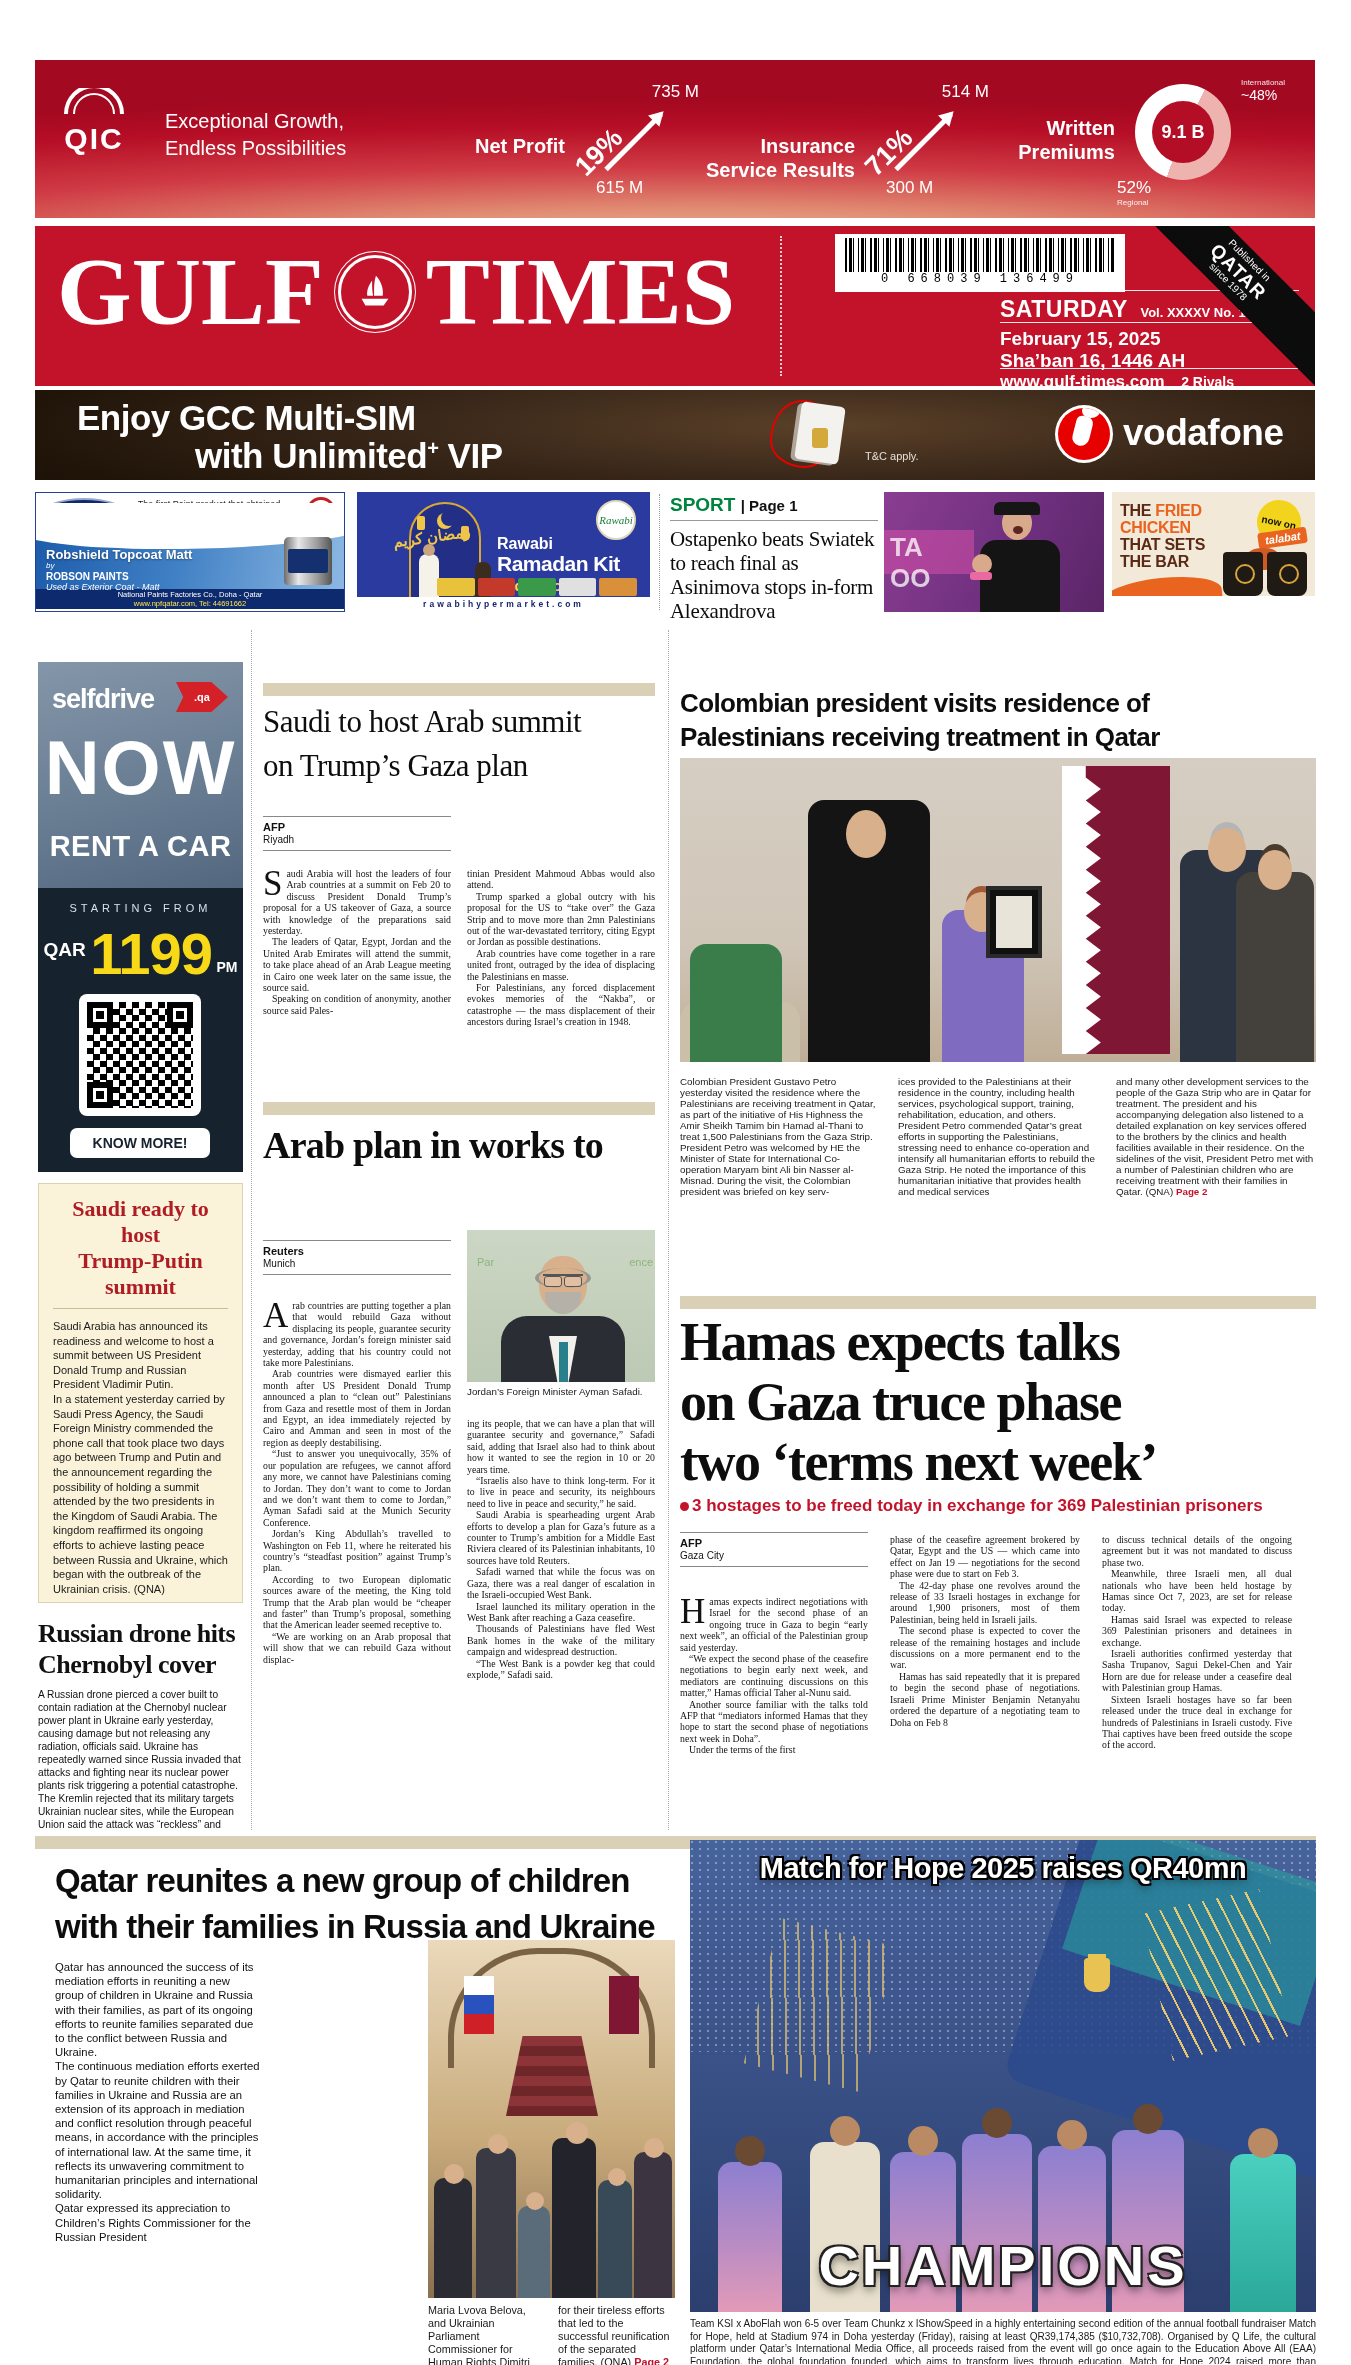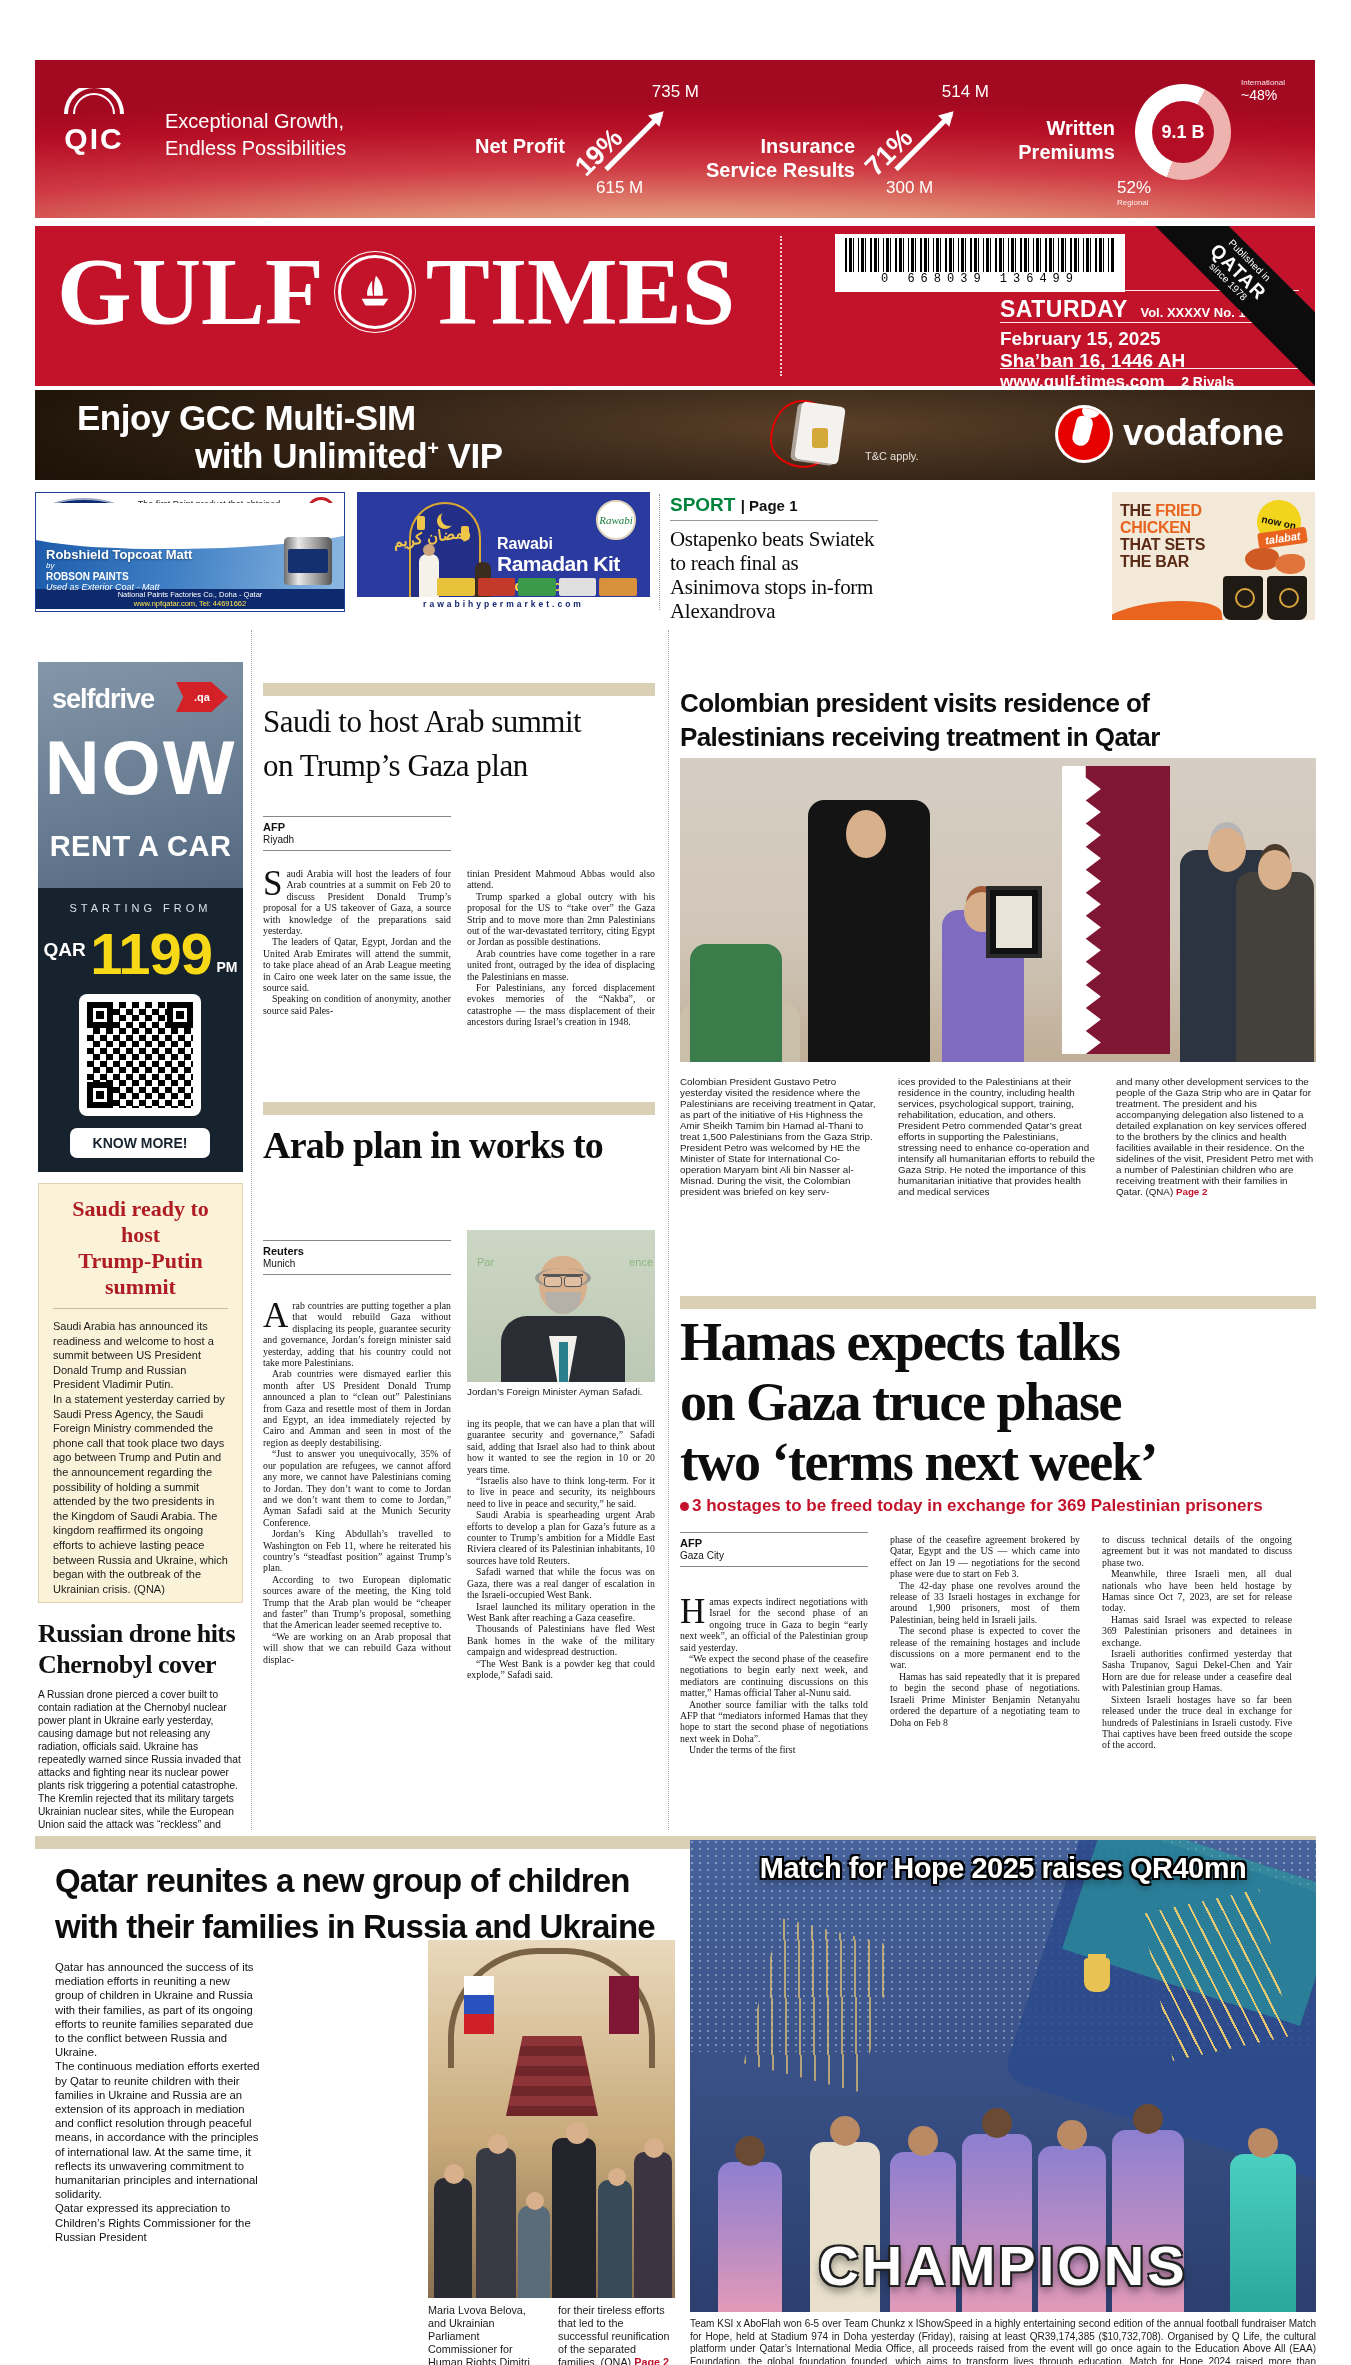--- a/index.html
+++ b/index.html
@@ -120,21 +120,21 @@
   #tennis{left:884px;top:492px;width:220px;height:120px;position:absolute;overflow:hidden;background:linear-gradient(115deg,#8a3d92 0%,#6d2f7d 60%,#5a2566 100%)}
   #tennis .band{position:absolute;left:0;top:38px;width:90px;height:44px;background:rgba(214,80,170,.55)}
   #tennis .sig{position:absolute;left:6px;top:40px;font-size:26px;font-weight:bold;color:rgba(255,255,255,.75)}
   .t-head{position:absolute;left:118px;top:14px;width:30px;height:34px;border-radius:50%;background:#d9a98c}
   .t-visor{position:absolute;left:110px;top:10px;width:46px;height:13px;background:#161616;border-radius:6px 6px 2px 2px}
   .t-mouth{position:absolute;left:129px;top:34px;width:10px;height:8px;border-radius:50%;background:#5d2520}
   .t-body{position:absolute;left:96px;top:48px;width:80px;height:72px;background:#141414;border-radius:16px 16px 0 0}
   .t-fist{position:absolute;left:88px;top:62px;width:20px;height:20px;border-radius:50%;background:#d9a98c}
   .t-wrist{position:absolute;left:86px;top:80px;width:22px;height:8px;background:#e86aa0;border-radius:3px}
 
-  #chicken{left:1112px;top:492px;width:203px;height:128px;position:absolute;background:#f3e9d8;overflow:hidden}
+  #chicken{left:1112px;top:492px;width:203px;height:104px;position:absolute;background:#f3e9d8;overflow:hidden}
   #ck-txt{position:absolute;left:8px;top:10px;font-weight:bold;font-size:16px;line-height:17px;letter-spacing:-.3px}
   .brn{color:#5b2a16}.org{color:#e8641f}
   #ck-badge1{position:absolute;right:14px;top:8px;width:44px;height:44px;border-radius:50%;background:#f2d41c;color:#111;font-size:10px;font-weight:bold;display:flex;align-items:center;justify-content:center;transform:rotate(12deg)}
   #ck-badge2{position:absolute;right:8px;top:38px;background:#e8641f;color:#fff;font-size:11px;font-weight:bold;font-style:italic;padding:2px 7px;border-radius:3px;transform:rotate(-8deg)}
   .bucket{position:absolute;bottom:0;width:40px;height:44px;background:#201a15;border-radius:4px 4px 8px 8px}
   .bucket:before{content:"";position:absolute;left:12px;top:12px;width:16px;height:16px;border:2px solid #d7a53c;border-radius:50%}
   .chick{position:absolute;border-radius:50% 40% 45% 50%;background:#cf5a24}
   #ck-swoosh{position:absolute;left:-10px;bottom:-16px;width:120px;height:34px;background:#e8641f;border-radius:50% 50% 0 0;transform:rotate(-6deg)}
 
   
@@ -409,20 +409,30 @@
 
   <div id="sport">
     <div class="kick">
       <span class="sp">SPORT</span>
       <span class="pg"> <span>|</span> <span>Page 1</span></span>
     </div>
     <div class="rule"></div>
     <div class="hl h-serif">Ostapenko beats Swiatek to reach final as Asinimova stops in-form Alexandrova</div>
   </div>
 
+  <div id="tennis">
+    <i class="band"></i>
+    <span class="sig">TA<br>OO</span>
+    <i class="t-body"></i>
+    <i class="t-fist"></i>
+    <i class="t-wrist"></i>
+    <i class="t-head"></i>
+    <i class="t-visor"></i>
+    <i class="t-mouth"></i>
+  </div>
 
   <div id="chicken">
     <div id="ck-txt">
       <div><span class="brn">THE </span><span class="org">FRIED</span></div>
       <div class="org">CHICKEN</div>
       <div class="brn">THAT SETS</div>
       <div class="brn">THE BAR</div>
     </div>
     <span id="ck-badge1">now on</span>
     <span id="ck-badge2">talabat</span>

